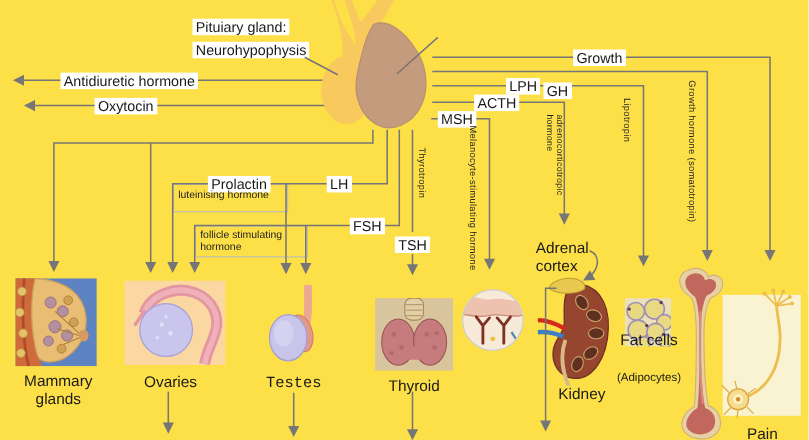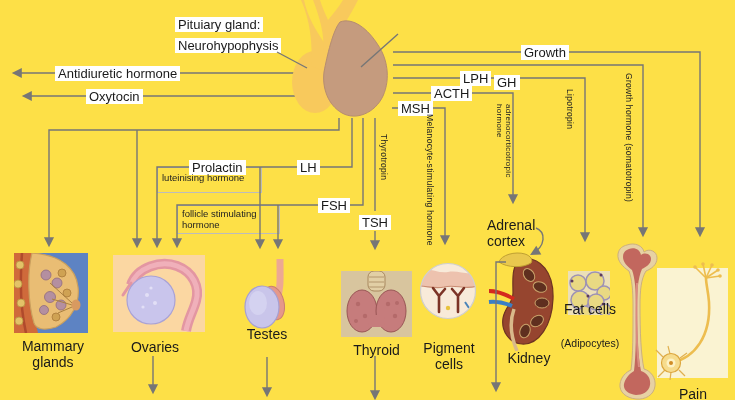--- a/index.html
+++ b/index.html
@@ -253,22 +253,21 @@
         <path d="M25,100 L32,95"></path>
         <path d="M15,96 L13,88"></path>
     </g>
     <circle cx="16" cy="105" r="9.5" fill="#f6dc8d" stroke="#dca63e" stroke-width="1.2"></circle>
     <circle cx="16" cy="105" r="4.5" fill="#fdf2c4"></circle>
     <circle cx="16" cy="105" r="2" fill="#d08c26"></circle>
   </svg>
 
   <div class="olbl" style="left:14px;top:338px;width:78px;">Mammary glands</div>
   <div class="olbl" style="left:117px;top:339px;width:76px;">Ovaries</div>
-  <div class="olbl" style="left:240px;top:326px;width:54px;">Testes</div>
+  <div class="olbl" style="left:240px;top:341px;width:54px;font-family:Liberation Mono, monospace;">Testes</div>
   <div class="olbl" style="left:341px;top:342px;width:71px;">Thyroid</div>
-  <div class="olbl" style="left:417px;top:340px;width:64px;">Pigment cells</div>
   <div class="olbl" style="left:487px;top:217px;width:58px;text-align:left;">Adrenal cortex</div>
   <div class="olbl" style="left:501px;top:350px;width:56px;">Kidney</div>
   <div class="olbl" style="left:561px;top:301px;width:58px;text-align:center;">Fat cells</div>
   <div class="olbl" style="left:555px;top:335px;width:70px;font-size:10.5px;">(Adipocytes)</div>
   <div class="olbl" style="left:667px;top:386px;width:52px;">Pain</div>
 
 </div>
 
 </body></html>

